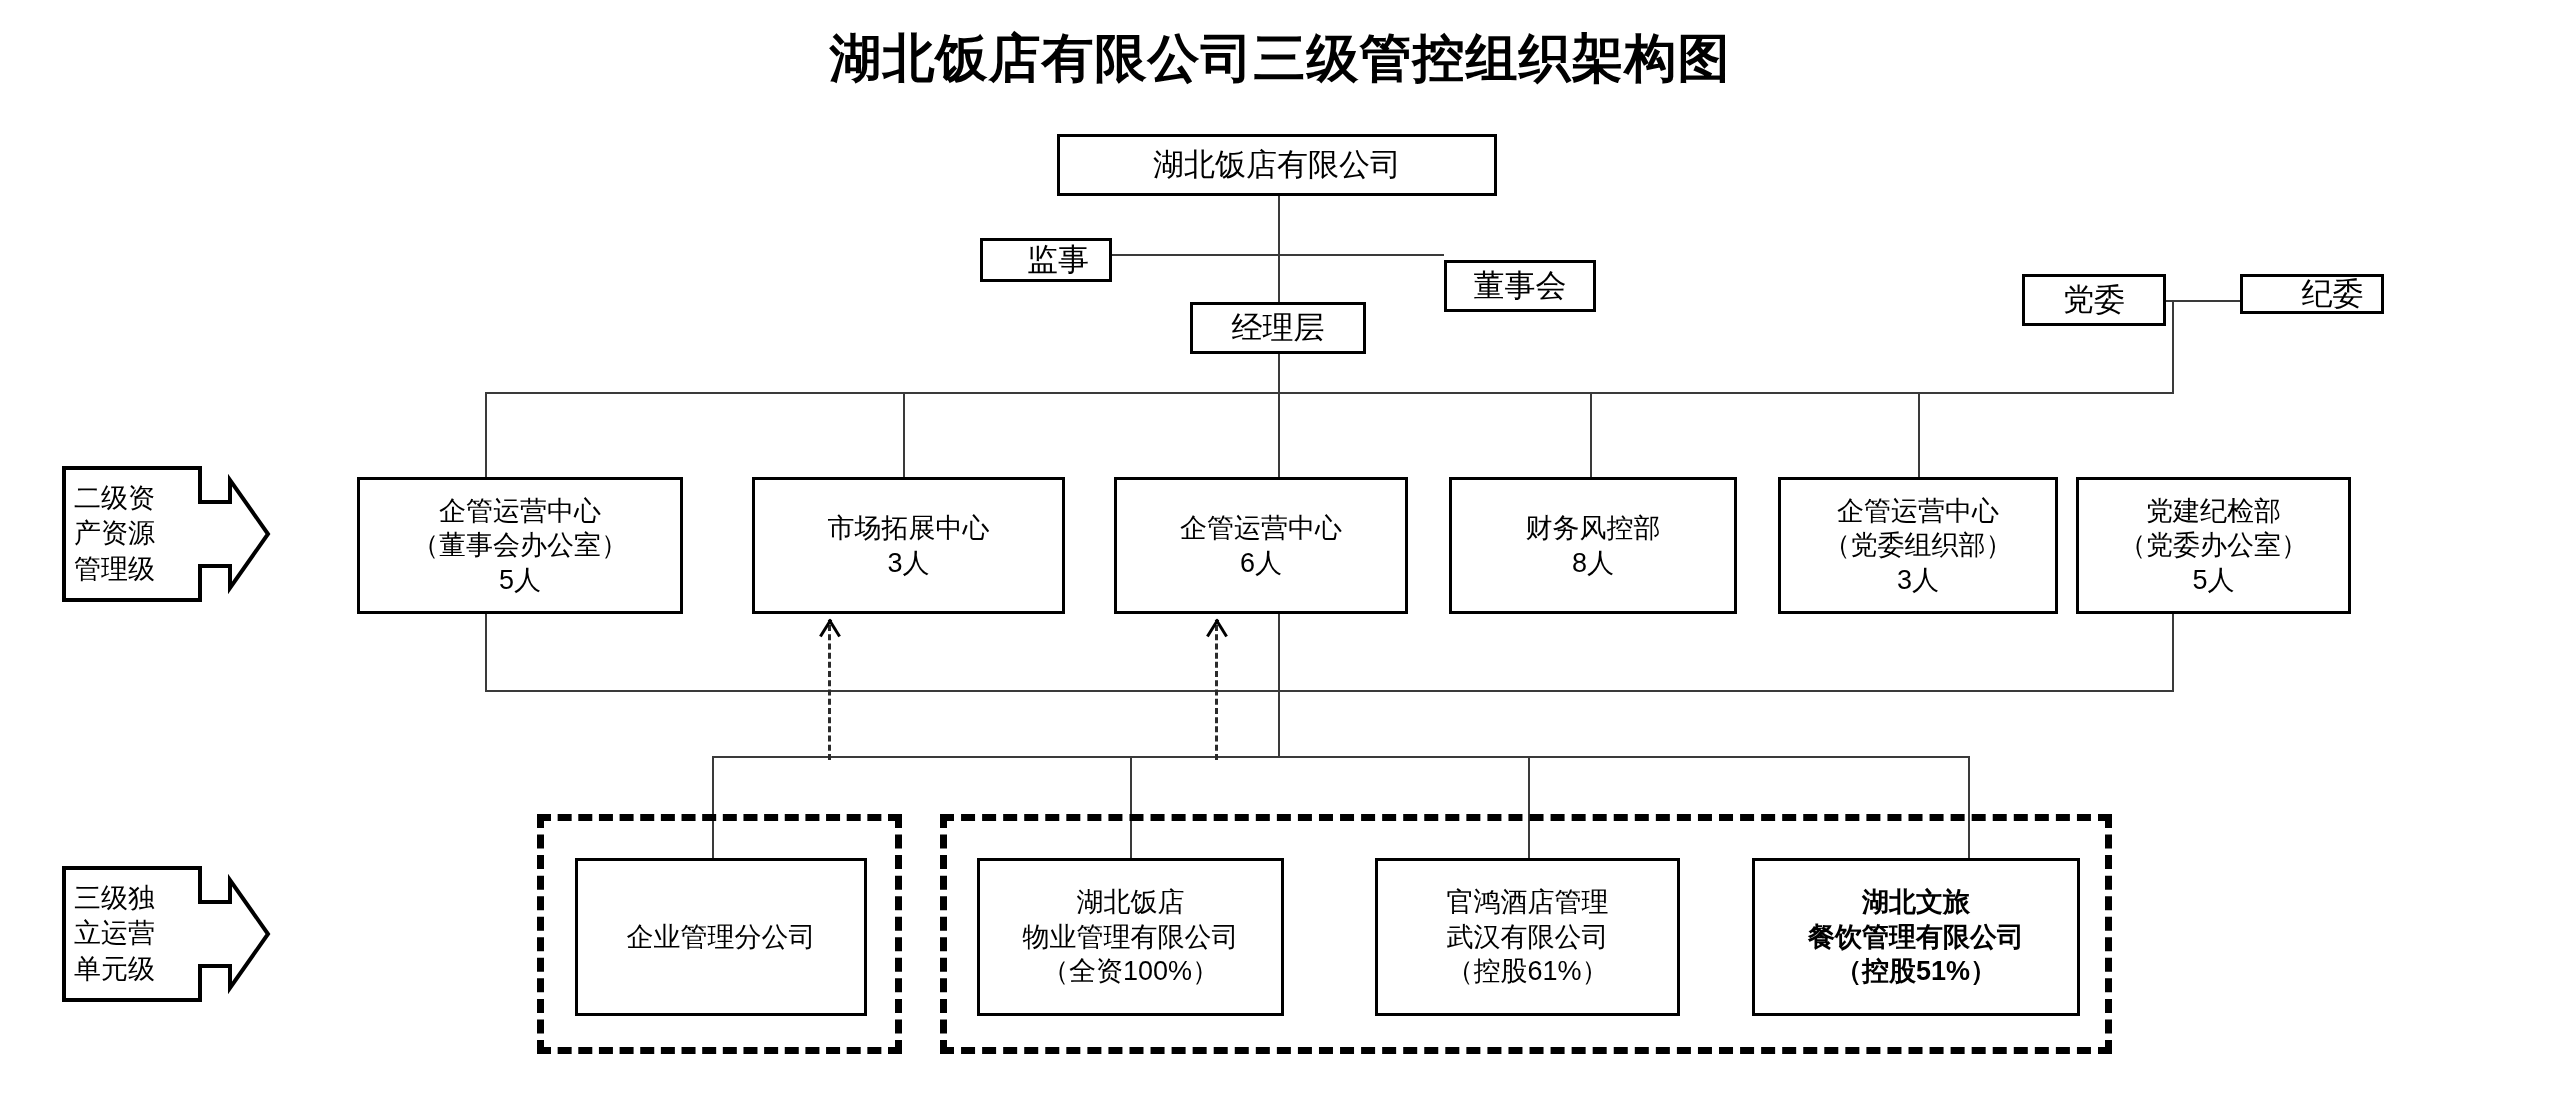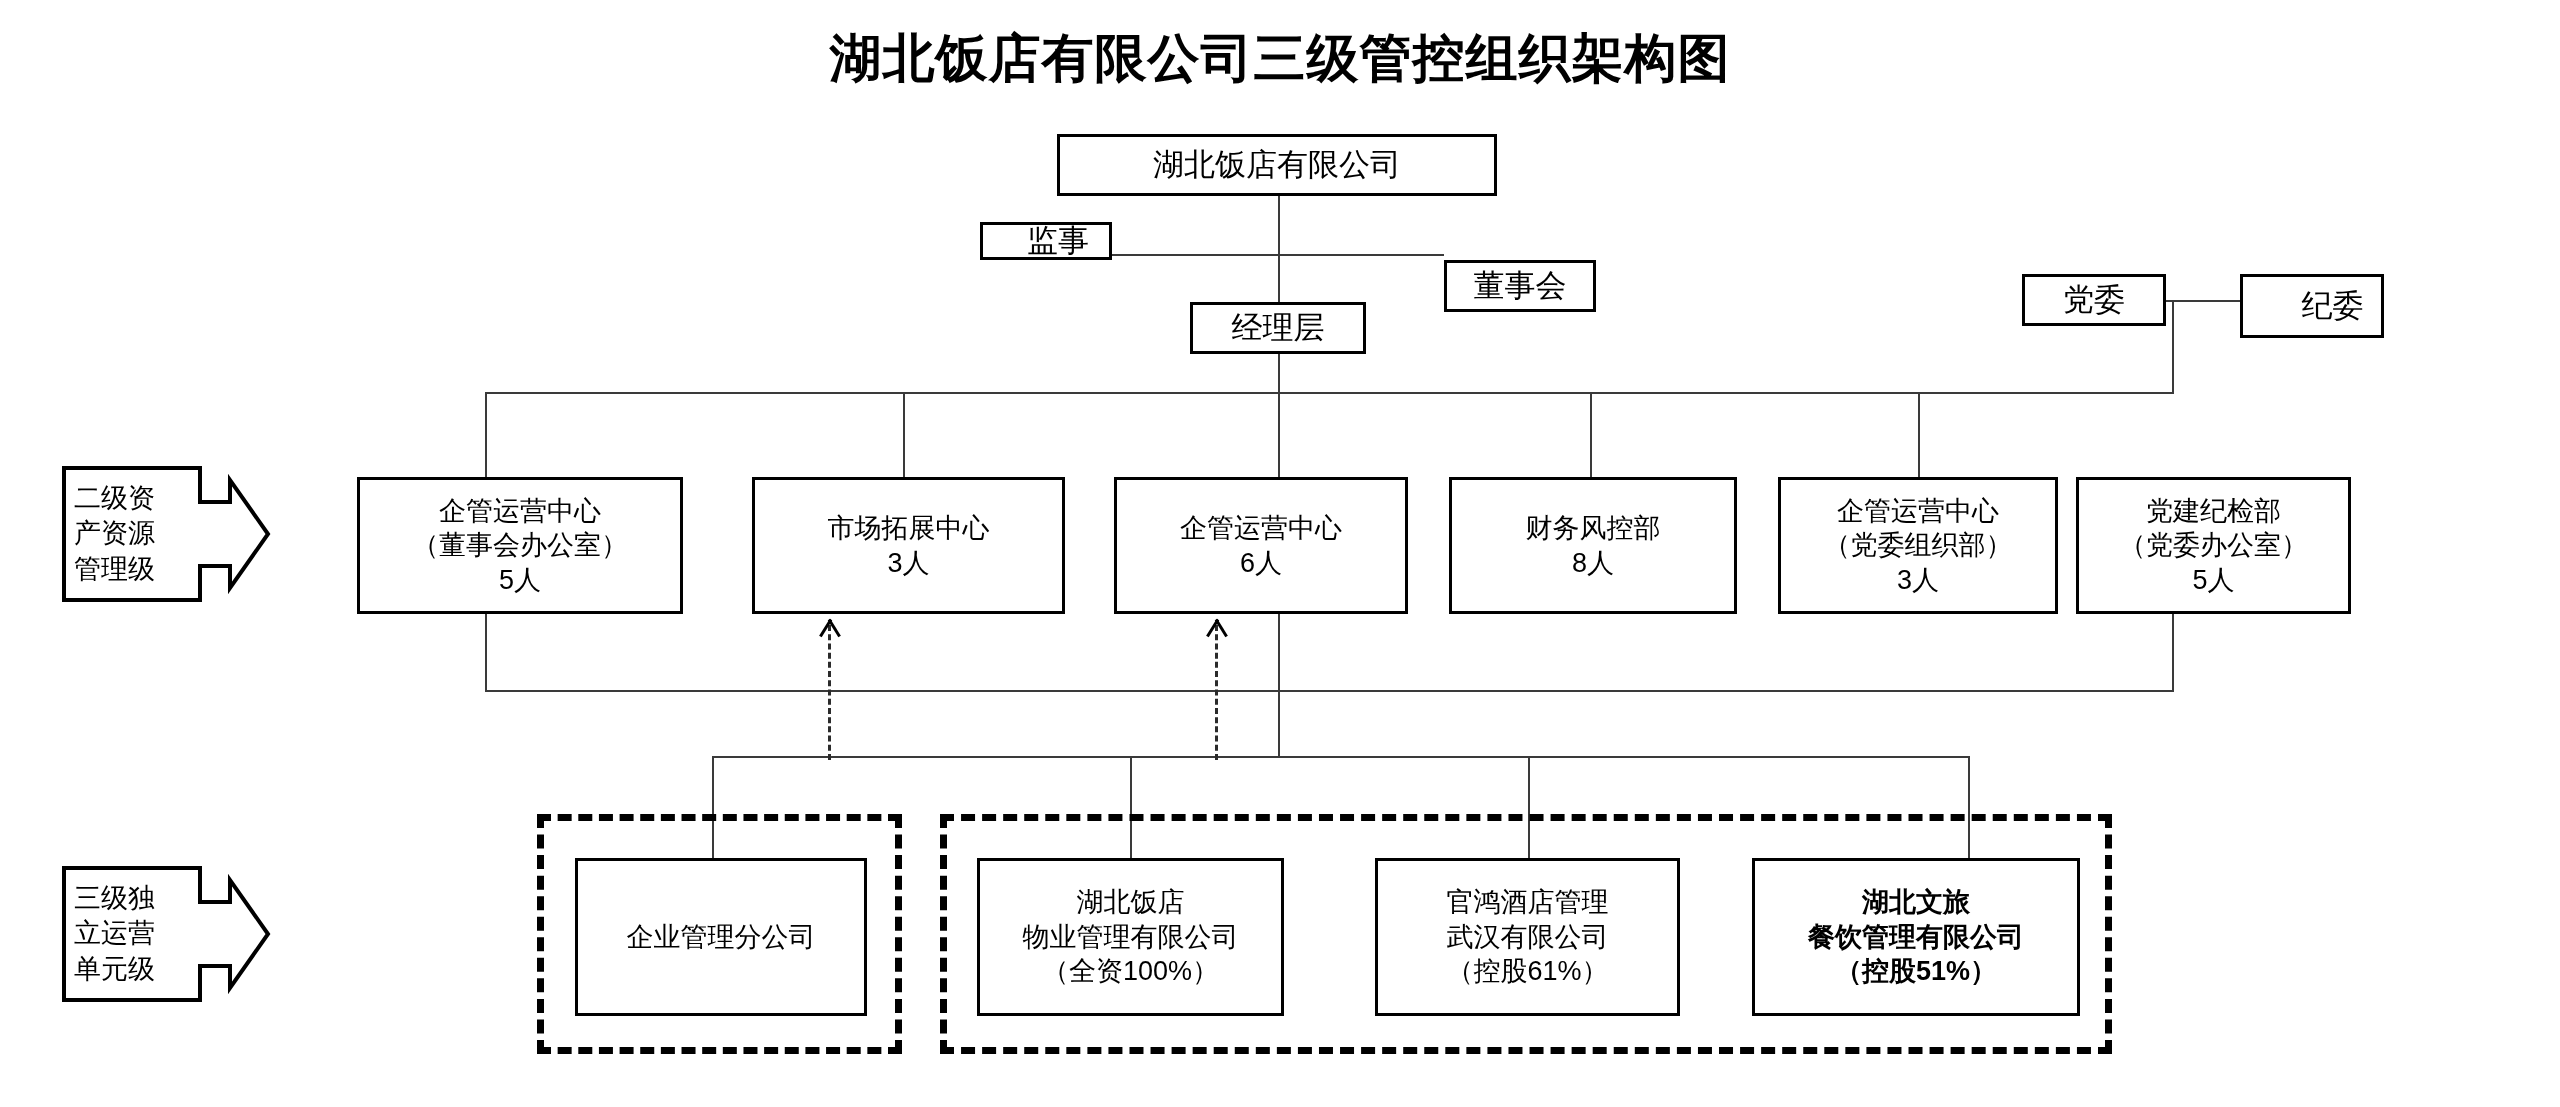--- a/index.html
+++ b/index.html
@@ -158,37 +158,37 @@
   <div class="dashv" style="left:1215px; top:625px; height:135px;"></div>
   <div class="arrowhead" style="left:1216px; top:618px;"></div>
 
   <div class="group" style="left:537px; top:814px; width:365px; height:240px;"></div>
   <div class="group" style="left:940px; top:814px; width:1172px; height:240px;"></div>
 
   <div class="node big" style="left:1057px; top:134px; width:440px; height:62px;">
     <span class="ln">湖北饭店有限公司</span>
   </div>
 
-  <div class="node big" style="left:980px; top:222px; width:132px; height:38px;padding-left:24px;">
+  <div class="node big" style="left:980px; top:238px; width:132px; height:44px;padding-left:24px;">
     <span class="ln">监事</span>
   </div>
 
   <div class="node big" style="left:1444px; top:228px; width:152px; height:52px;margin-top:32px;">
     <span class="ln">董事会</span>
   </div>
 
   <div class="node big" style="left:1190px; top:302px; width:176px; height:52px;">
     <span class="ln">经理层</span>
   </div>
 
   <div class="node big" style="left:2022px; top:274px; width:144px; height:52px;">
     <span class="ln">党委</span>
   </div>
 
-  <div class="node big" style="left:2240px; top:274px; width:144px; height:64px;padding-left:41px;">
+  <div class="node big" style="left:2240px; top:274px; width:144px; height:40px;padding-left:41px;">
     <span class="ln">纪委</span>
   </div>
 
   <div class="node" style="left:357px; top:477px; width:326px; height:137px;">
     <span class="ln">企管运营中心</span>
     <span class="ln">（董事会办公室）</span>
     <span class="ln">5人</span>
   </div>
 
   <div class="node" style="left:752px; top:477px; width:313px; height:137px;">

